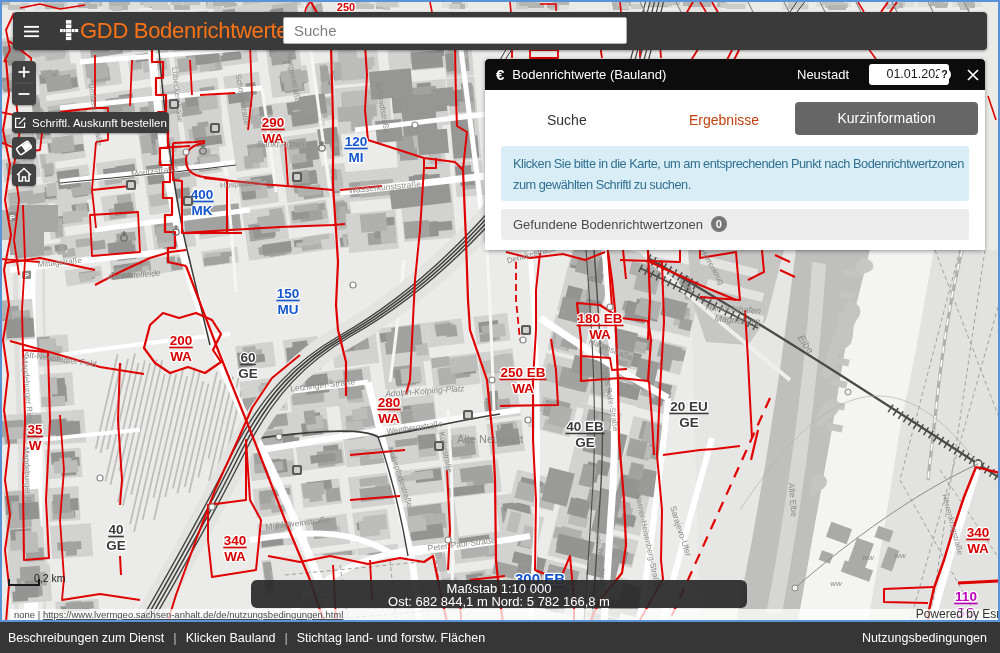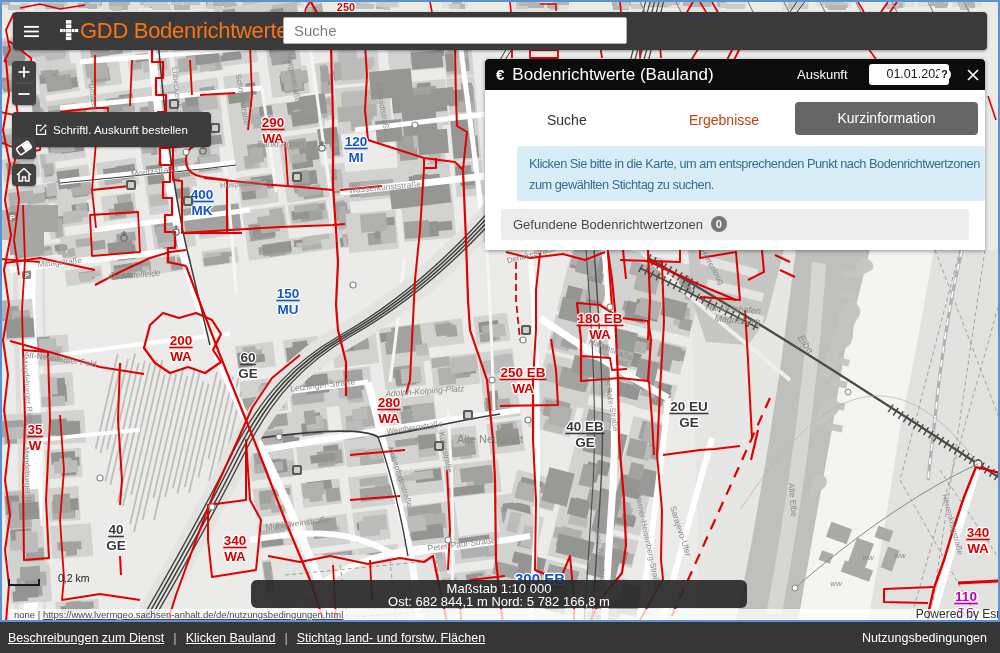--- a/index.html
+++ b/index.html
@@ -1,17 +1,17 @@
 <!DOCTYPE html>
 <html><head><meta charset="utf-8"><style>
 * { margin:0; padding:0; box-sizing:border-box; }
 body { width:1000px; height:653px; font-family:"Liberation Sans",sans-serif; overflow:hidden; background:#fff; position:relative; }
 #map { position:absolute; left:0; top:0; width:1000px; height:622px; border:2px solid #5a93d6; overflow:hidden; }
 #map > * { }
-#bottom { position:absolute; left:0; top:622px; width:1000px; height:31px; background:#363636; color:#fff; font-size:12.5px; display:flex; align-items:center;text-decoration:underline; }
+#bottom { position:absolute; left:0; top:622px; width:1000px; height:31px; background:#363636; color:#fff; font-size:12.5px; display:flex; align-items:center; }
 #bottom .sep { color:#bbb; margin:0 9px; font-size:13px; }
 #header { position:absolute; left:11px; top:10px; width:974px; height:38px; background:#3a3a3a; border-radius:4px; display:flex; align-items:center; box-shadow:0 1px 3px rgba(0,0,0,0.4); }
 #search { position:absolute; left:281px; top:15px; width:344px; height:27px; background:#fff; border:1px solid #b0b0b0; border-radius:2px; color:#7d7d7d; font-size:15px; line-height:25px; padding-left:10px; }
 .ctl { position:absolute; background:#424242; border-radius:4px; color:#fff; box-shadow:0 1px 2px rgba(0,0,0,0.35); }
 #panel { position:absolute; left:483px; top:57px; width:500px; height:191px; background:#fff; border-radius:0 0 3px 3px; box-shadow:0 1px 4px rgba(0,0,0,0.4); }
 #phead { position:absolute; left:0; top:0; width:500px; height:31px; background:#0c0c0c; border-radius:4px 4px 0 0; color:#fff; display:flex; align-items:center; font-size:14px; }
 #scalebar { position:absolute; left:249px; top:578px; width:496px; height:28px; background:rgba(40,40,40,0.92); border-radius:6px; color:#fff; font-size:13px; text-align:center; line-height:13px; padding-top:2px; }
 #attrib { position:absolute; left:8px; top:607px; width:996px; height:11px; background:rgba(255,255,255,0.75); font-size:9.5px; color:#4a4a4a; line-height:11px; }
 </style></head><body>
 <div id="map">
@@ -1450,21 +1450,21 @@
 <circle cx="212" cy="507" r="3" fill="#ffffff" stroke="#8a8a88" stroke-width="1.2"></circle>
 <circle cx="610" cy="307" r="3" fill="#ffffff" stroke="#8a8a88" stroke-width="1.2"></circle>
 <circle cx="528" cy="420" r="3" fill="#ffffff" stroke="#8a8a88" stroke-width="1.2"></circle>
 <circle cx="448" cy="540" r="3" fill="#ffffff" stroke="#8a8a88" stroke-width="1.2"></circle>
 </svg>
 
 <div id="attrib"><span style="margin-left:4px">none | <span style="text-decoration:underline">https://www.lvermgeo.sachsen-anhalt.de/de/nutzungsbedingungen.html</span></span><span style="position:absolute;right:3px;top:0;font-size:12px;color:#323232">Powered by Esri</span></div>
 
 
 <div style="position:absolute;left:6px;top:568px;color:#1a1a1a;font-size:10.5px;">
- <span style="position:absolute;left:50px;top:2px;white-space:nowrap">0,2 km</span>
+ <span style="position:absolute;left:26px;top:2px;white-space:nowrap">0,2 km</span>
  <svg width="40" height="20" style="position:absolute;left:0;top:0">
         <path d="M1,9 L1,15 L31,15 L31,9" stroke="#1a1a1a" stroke-width="2" fill="none"></path>
       </svg>
 </div>
 
 <div id="scalebar">Maßstab 1:10 000<br>Ost: 682 844,1 m Nord: 5 782 166,8 m</div>
 
 
 <div id="header">
  <svg width="15" height="13" viewBox="0 0 16 14" style="margin-left:11px">
@@ -1495,21 +1495,21 @@
 <div class="ctl" style="left:10px;top:59px;width:24px;height:44px;">
  <svg width="24" height="44">
         <g stroke="#fff" stroke-width="1.8">
           <line x1="6.5" y1="11" x2="17.5" y2="11"></line>
           <line x1="12" y1="5.5" x2="12" y2="16.5"></line>
           <line x1="6.5" y1="33" x2="17.5" y2="33"></line>
         </g>
         <line x1="3" y1="22" x2="21" y2="22" stroke="#5a5a5a" stroke-width="1"></line>
       </svg>
 </div>
-<div class="ctl" style="left:10px;top:110px;height:35px;padding:0 23px;font-size:11.5px;display:flex;align-items:center;background:#3c3c3c;white-space:nowrap;">
+<div class="ctl" style="left:10px;top:110px;height:21px;padding:0 2px;font-size:11.5px;display:flex;align-items:center;background:#3c3c3c;white-space:nowrap;">
  <svg width="13" height="13" viewBox="0 0 16 16" style="margin-right:5px">
         <path d="M8,3 L2,3 L2,14 L13,14 L13,8" stroke="#fff" stroke-width="1.5" fill="none"></path>
         <path d="M6,10 L13,3 M12,2 L14,4" stroke="#fff" stroke-width="1.5"></path>
       </svg>
  Schriftl. Auskunft bestellen
 </div>
 <div class="ctl" style="left:10px;top:135px;width:24px;height:22px;">
  <svg width="24" height="22" viewBox="0 0 24 22">
         <g transform="rotate(-35 12 11)">
           <rect x="5" y="7" width="14" height="8" rx="2" fill="none" stroke="#fff" stroke-width="1.6"></rect>
@@ -1521,37 +1521,37 @@
 <div class="ctl" style="left:10px;top:162px;width:24px;height:22px;">
  <svg width="24" height="22" viewBox="0 0 24 22">
         <path d="M5,11 L12,4.5 L19,11 M7,10 L7,17 L10.5,17 L10.5,13 L13.5,13 L13.5,17 L17,17 L17,10" stroke="#fff" stroke-width="1.5" fill="none"></path>
       </svg>
 </div>
 
 
 <div id="panel">
  <div id="phead">
    <span style="margin-left:11px;font-size:15px;font-weight:bold">€</span>
-   <span style="margin-left:8px;font-size:17px">Bodenrichtwerte (Bauland)</span>
-   <span style="position:absolute;left:312px;font-size:13px">Auskunft</span>
+   <span style="margin-left:8px;font-size:13px">Bodenrichtwerte (Bauland)</span>
+   <span style="position:absolute;left:312px;font-size:13px">Neustadt</span>
    <span style="position:absolute;left:361px;top:5px;width:80px;height:21px;background:#fff;border-radius:3px;color:#1a1a1a;font-size:12.5px;line-height:21px;text-align:right;margin-left:23px;">01.01.2022<svg width="8" height="11" viewBox="0 0 9 12" style="position:absolute;right:3px;top:5px">
             <path d="M1,4.5 L4.5,1 L8,4.5 Z M1,7.5 L4.5,11 L8,7.5 Z" fill="#1a1a1a"></path>
           </svg></span>
    <span style="position:absolute;left:453px;top:9px;width:13px;height:13px;background:#fff;border-radius:50%;color:#0c0c0c;font-size:10.5px;font-weight:bold;text-align:center;line-height:13px;">?</span>
    <svg width="12" height="12" viewBox="0 0 12 12" style="position:absolute;left:482px;top:10px">
           <path d="M1,1 L11,11 M11,1 L1,11" stroke="#fff" stroke-width="1.7"></path>
         </svg>
  </div>
  <div style="position:absolute;left:0;top:31px;width:500px;height:160px;background:#fff;">
    <span style="position:absolute;left:62px;top:22px;font-size:14px;color:#333">Suche</span>
    <span style="position:absolute;left:204px;top:22px;font-size:14px;color:#c2410c">Ergebnisse</span>
    <div style="position:absolute;left:310px;top:12px;width:183px;height:33px;background:#666;border-radius:4px;color:#fff;font-size:14px;text-align:center;line-height:33px;">Kurzinformation</div>
-   <div style="position:absolute;left:32px;top:56px;width:468px;height:55px;background:#d9edf7;border-radius:3px;color:#31708f;font-size:12.8px;letter-spacing:-0.5px;line-height:21px;padding:7px 0 8px 12px;overflow:hidden;">
+   <div style="position:absolute;left:16px;top:56px;width:468px;height:55px;background:#d9edf7;border-radius:3px;color:#31708f;font-size:12.8px;letter-spacing:-0.5px;line-height:21px;padding:7px 0 8px 12px;overflow:hidden;">
           <div style="white-space:nowrap">Klicken Sie bitte in die Karte, um am entsprechenden Punkt nach Bodenrichtwertzonen</div>
-          <div>zum gewählten Stichtag zu suchen.</div>
+          <div>zum gewählten Schriftl zu suchen.</div>
         </div>
    <div style="position:absolute;left:16px;top:119px;width:468px;height:31px;background:#ececec;border-radius:3px;color:#4a4a4a;font-size:13px;line-height:31px;padding-left:12px;">Gefundene Bodenrichtwertzonen <span style="display:inline-block;width:16px;height:16px;background:#777;border-radius:50%;color:#fff;font-size:11px;font-weight:bold;text-align:center;line-height:16px;vertical-align:1px;margin-left:4px">0</span></div>
  </div>
 </div>
 </div>
 <div id="bottom">
  <span style="margin-left:8px">Beschreibungen zum Dienst</span>
     <span class="sep">|</span>
     <span>Klicken Bauland</span>
     <span class="sep">|</span>

